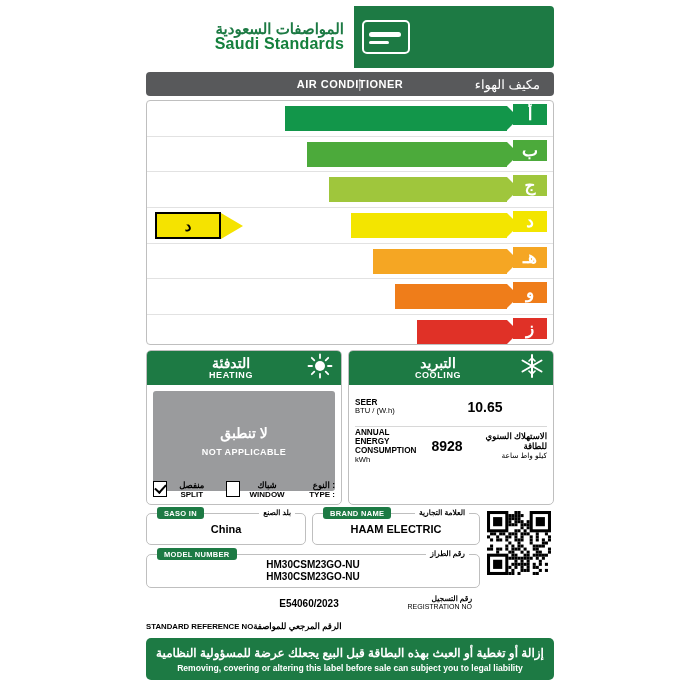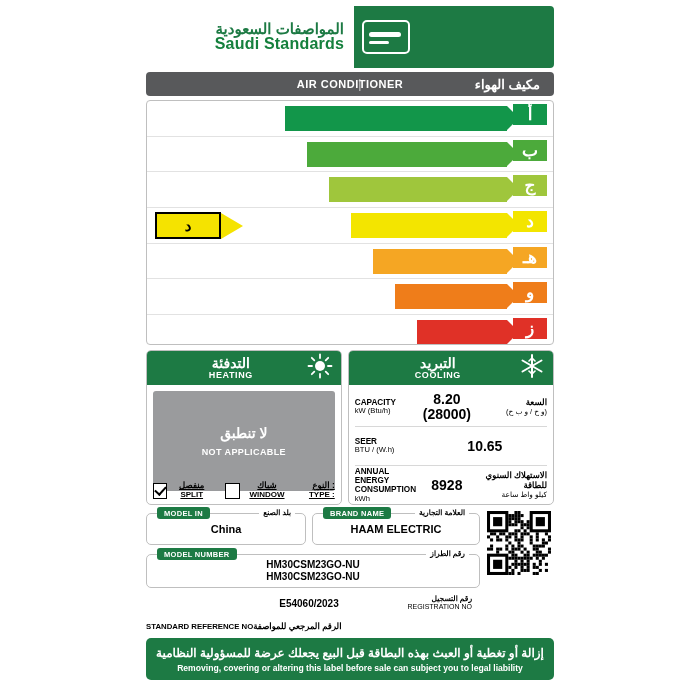--- a/index.html
+++ b/index.html
@@ -48,21 +48,21 @@
   .hdr-ar{font-size:17px;font-weight:bold;}
   .hdr-en{font-size:9.5px;font-weight:bold;letter-spacing:.4px;}
 
   
   .prodbar{
     margin-top:4px;height:24px;background:#58595b;border-radius:4px;color:#fff;
     display:flex;align-items:center;justify-content:center;position:relative;
   }
   .prod-en{font-size:11px;font-weight:bold;letter-spacing:.5px;position:absolute;left:0;right:0;text-align:center;}
   .prod-sep{position:absolute;left:52%;font-size:12px;color:#cfcfcf;}
-  .prod-ar{position:absolute;right:14px;font-size:13px;font-weight:bold;}
+  .prod-ar{position:absolute;right:14px;font-size:13px;font-weight:normal;}
 
   
   .chart{
     margin-top:4px;border:1px solid #bfbfbf;border-radius:4px;height:243px;position:relative;
     background:#fff;overflow:hidden;
   }
   .row{
     height:34.7px;position:relative;border-bottom:1px solid #e2e2e2;
   }
   .row:last-child{border-bottom:none;}
@@ -101,21 +101,21 @@
   .ph-en{font-size:9px;font-weight:bold;letter-spacing:.6px;}
   .heating{width:196px;}
   .cooling{flex:1;}
   .na-box{
     margin:6px;height:100px;background:#9a9b9d;border-radius:3px;display:flex;flex-direction:column;
     align-items:center;justify-content:center;color:#fff;
   }
   .na-ar{font-size:14px;font-weight:bold;}
   .na-en{font-size:9px;font-weight:bold;margin-top:6px;letter-spacing:.4px;}
   .type-row{
-    position:absolute;left:6px;right:6px;bottom:4px;display:flex;align-items:center;font-size:8px;text-decoration:underline;
+    position:absolute;left:6px;right:6px;bottom:4px;display:flex;align-items:flex-start;font-size:8px;
   }
   .cb{width:14px;height:14px;border:1.5px solid #000;background:#fff;position:relative;display:inline-block;}
   .cb.checked:after{
     content:"";position:absolute;left:3px;top:0px;width:5px;height:9px;border:solid #000;
     border-width:0 2px 2px 0;transform:rotate(42deg);
   }
   .cb-label{line-height:1.1;margin-left:3px;text-align:center;}
   .cb-ar{font-size:8.5px;font-weight:bold;}
   .cb-en{font-size:8px;font-weight:bold;}
   .type-label{margin-left:auto;text-align:right;line-height:1.1;}
@@ -308,31 +308,20 @@
             <g stroke="#fff" stroke-width="1.6" stroke-linecap="round">
               <line x1="13" y1="5" x2="10" y2="8"></line>
                 <line x1="13" y1="5" x2="16" y2="8"></line>
               <line x1="13" y1="21" x2="10" y2="18"></line>
                 <line x1="13" y1="21" x2="16" y2="18"></line>
             </g>
           </svg>
         </span>
       </div>
       <div class="cool-rows" id="cool-rows">
-          <div class="crow">
-            <div class="c-en">
-              <b>CAPACITY</b>
-              <span>kW (Btu/h)</span>
-            </div>
-            <div class="c-val">8.20<br>(28000)</div>
-            <div class="c-ar">
-              <b>السعة</b>
-              <span>(و ح / و ب ح)</span>
-            </div>
-          </div>
           <div class="crow">
             <div class="c-en">
               <b>SEER</b>
               <span>BTU / (W.h)</span>
             </div>
             <div class="c-val">10.65</div>
           </div>
           <div class="crow">
             <div class="c-en">
               <b>ANNUAL ENERGY CONSUMPTION</b>
@@ -345,21 +334,21 @@
             </div>
           </div>
         </div>
     </div>
   </div>
 
   <div class="inforow">
     <div style="flex:1;">
       <div class="inforow" style="margin-top:3px;">
         <div class="ibox madein">
-          <span class="tag">MODEL IN</span>
+          <span class="tag">SASO IN</span>
           <span class="tag ar">بلد الصنع</span>
           <span class="val">China</span>
         </div>
         <div class="ibox brand">
           <span class="tag">BRAND NAME</span>
           <span class="tag ar">العلامة التجارية</span>
           <span class="val">HAAM ELECTRIC</span>
         </div>
       </div>
       <div class="inforow" style="margin-top:9px;">

